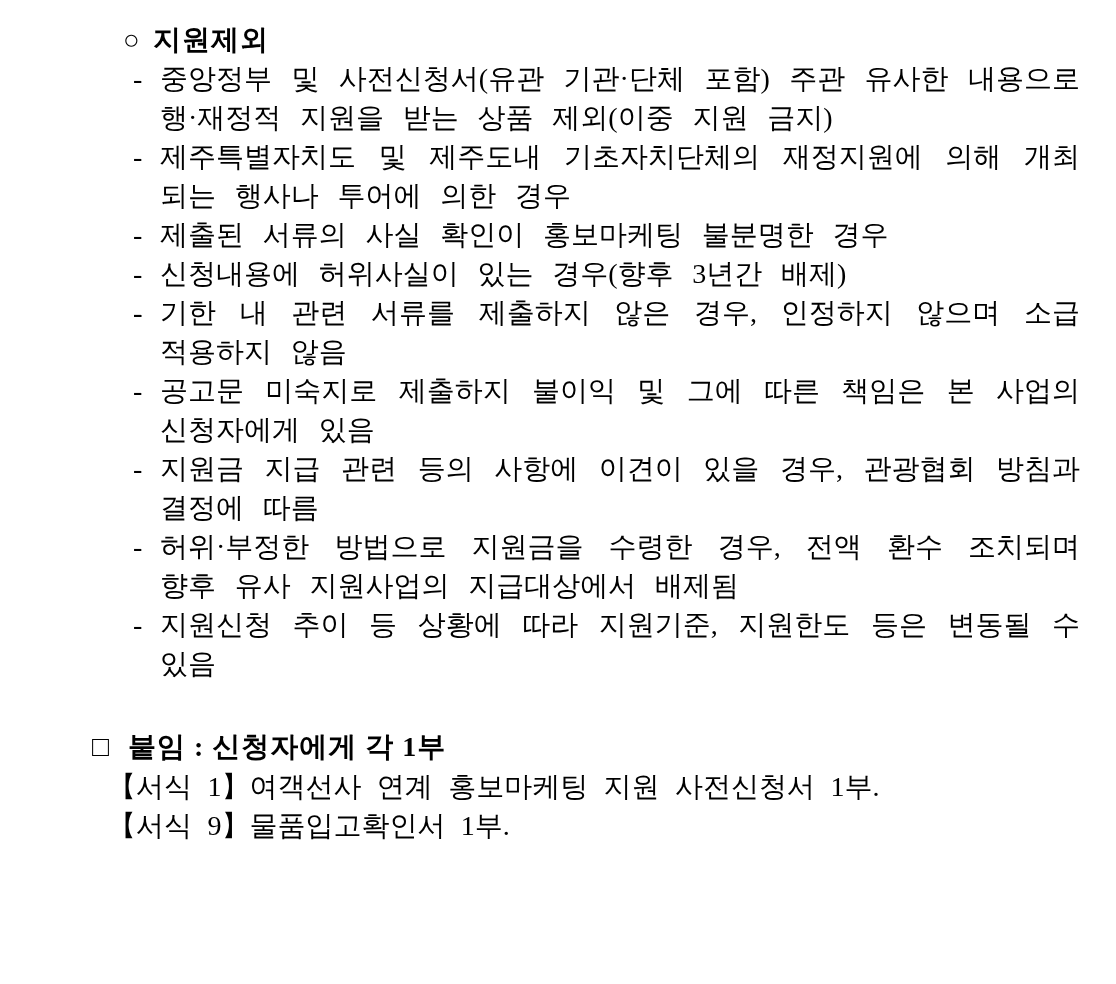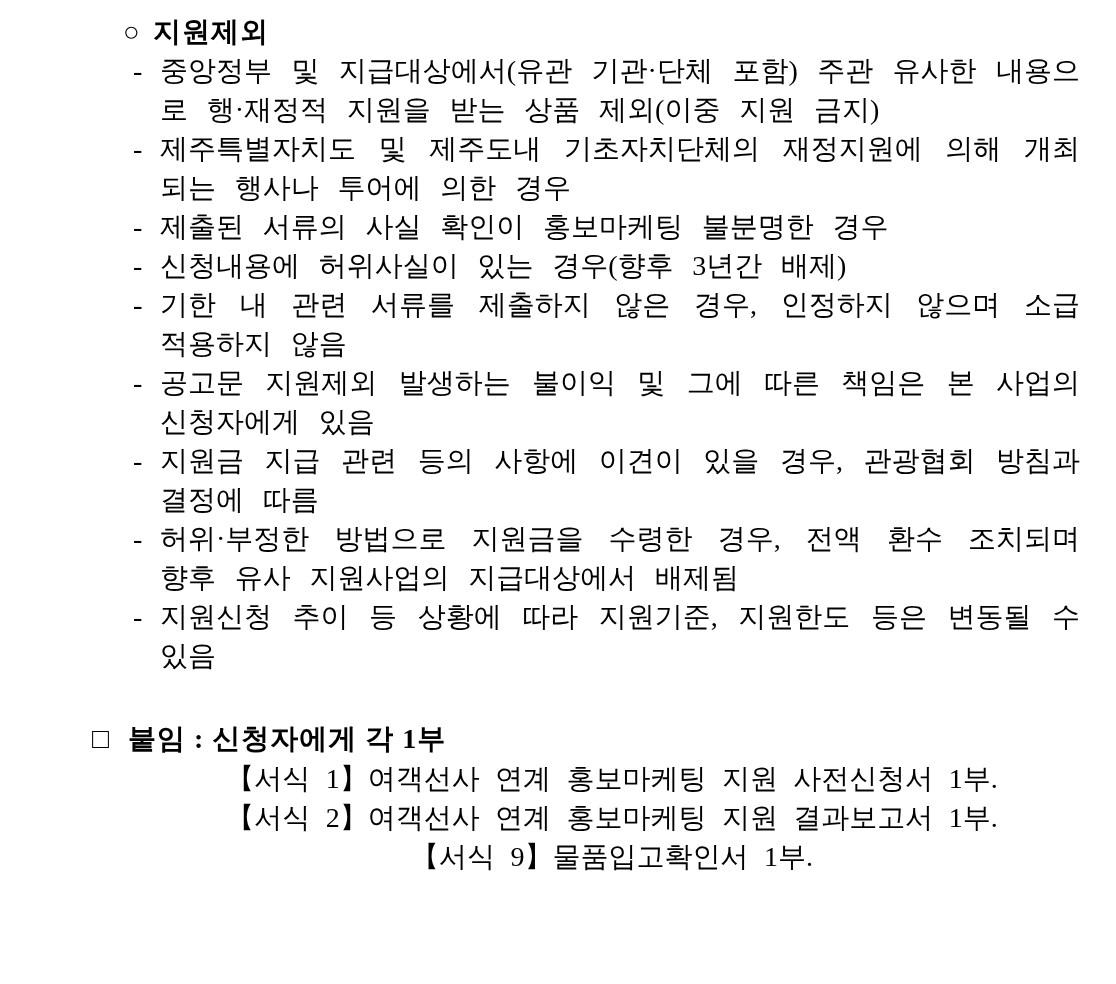--- a/index.html
+++ b/index.html
@@ -12,21 +12,21 @@
     height: 984px;
     overflow: hidden;
     color: #000000;
     font-family: "Liberation Serif", "DejaVu Serif", serif;
     font-size: 28px;
   }
   .doc {
     position: relative;
     width: 1116px;
     height: 748px;
-    padding-top: 12px;
+    padding-top: 20px;
     box-sizing: border-box;
   }
   
   .sec-heading {
     padding-left: 123px;
     line-height: 39px;
     font-weight: bold;
     letter-spacing: 1px;
   }
   .sec-heading .h-marker {
@@ -59,68 +59,66 @@
     letter-spacing: 1px;
   }
   .attach-heading .h-marker {
     font-weight: normal;
     margin-right: 18px;
   }
   .form-line {
     padding-left: 108px;
     line-height: 39px;
     word-spacing: 0.3em;
-    text-align: center;
   }
 </style>
 </head>
 <body>
 
 <div class="doc">
 
   <div class="sec-heading">
     <span class="h-marker">○</span><span>지원제외</span>
   </div>
 
   <div class="item">
-    <span class="i-marker">-</span><span>중앙정부 및 지급대상에서(유관 기관·단체 포함) 주관 유사한 내용으로 행·재정적 지원을 받는 상품 제외(이중 지원 금지)</span>
+    <span class="i-marker">-</span><span>중앙정부 및 사전신청서(유관 기관·단체 포함) 주관 유사한 내용으로 행·재정적 지원을 받는 상품 제외(이중 지원 금지)</span>
   </div>
   <div class="item">
     <span class="i-marker">-</span><span>제주특별자치도 및 제주도내 기초자치단체의 재정지원에 의해 개최되는 행사나 투어에 의한 경우</span>
   </div>
   <div class="item">
     <span class="i-marker">-</span><span>제출된 서류의 사실 확인이 홍보마케팅 불분명한 경우</span>
   </div>
   <div class="item">
     <span class="i-marker">-</span><span>신청내용에 허위사실이 있는 경우(향후 3년간 배제)</span>
   </div>
 
 
   <div class="item">
     <span class="i-marker">-</span>
   </div>
   <div class="item">
     <span class="i-marker">-</span><span>기한 내 관련 서류를 제출하지 않은 경우, 인정하지 않으며 소급 적용하지 않음</span>
   </div>
   <div class="item">
-    <span class="i-marker">-</span><span>공고문 지원제외 발생하는 불이익 및 그에 따른 책임은 본 사업의 신청자에게 있음</span>
+    <span class="i-marker">-</span><span>공고문 미숙지로 제출하지 불이익 및 그에 따른 책임은 본 사업의 신청자에게 있음</span>
   </div>
   <div class="item">
     <span class="i-marker">-</span><span>지원금 지급 관련 등의 사항에 이견이 있을 경우, 관광협회 방침과 결정에 따름</span>
   </div>
   <div class="item">
     <span class="i-marker">-</span><span>허위·부정한 방법으로 지원금을 수령한 경우, 전액 환수 조치되며 향후 유사 지원사업의 지급대상에서 배제됨</span>
   </div>
   <div class="item">
     <span class="i-marker">-</span><span>지원신청 추이 등 상황에 따라 지원기준, 지원한도 등은 변동될 수 있음</span>
   </div>
 
   <div class="attach-gap"></div>
 
   <div class="attach-heading">
     <span class="h-marker">□</span><span>붙임 : 신청자에게 각 1부</span>
   </div>
 
   <div class="form-line">【서식 1】여객선사 연계 홍보마케팅 지원 사전신청서 1부.</div>
-  <div class="form-line">【서식 2】여객선사 연계 홍보마케팅 지원 결과보고서 1부.</div>
   <div class="form-line">【서식 9】물품입고확인서 1부.</div>
 
 </div>
 
 </body></html>

